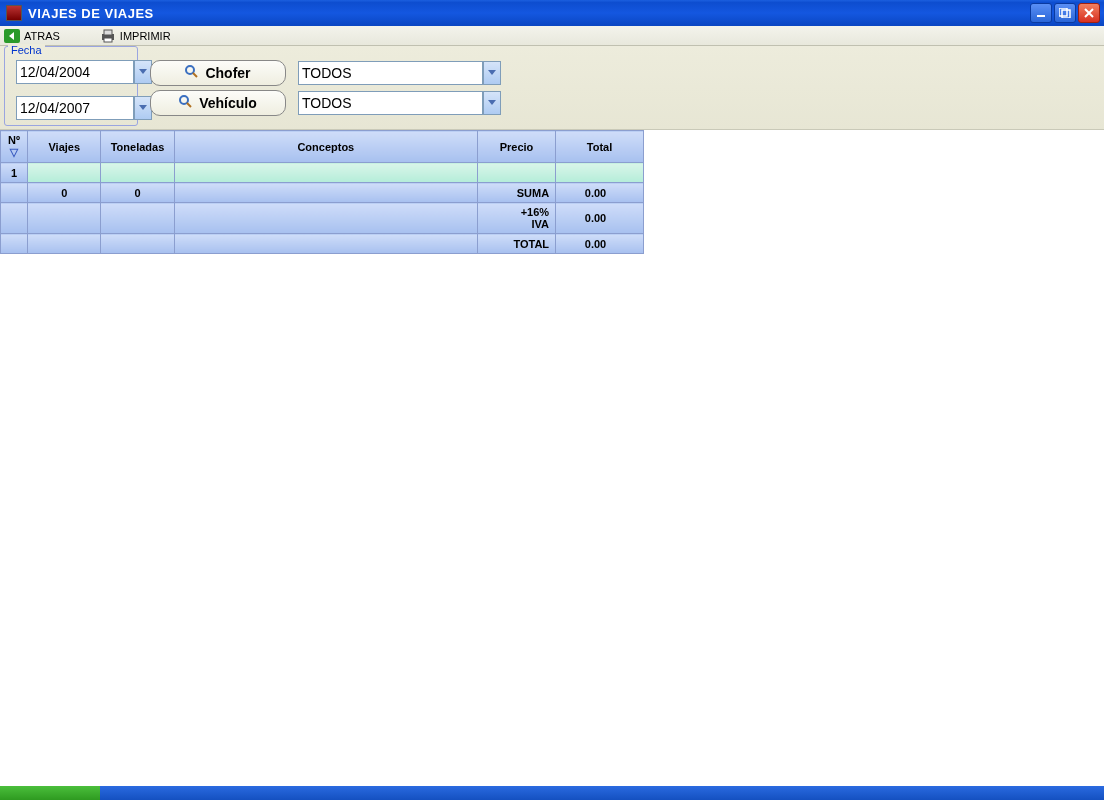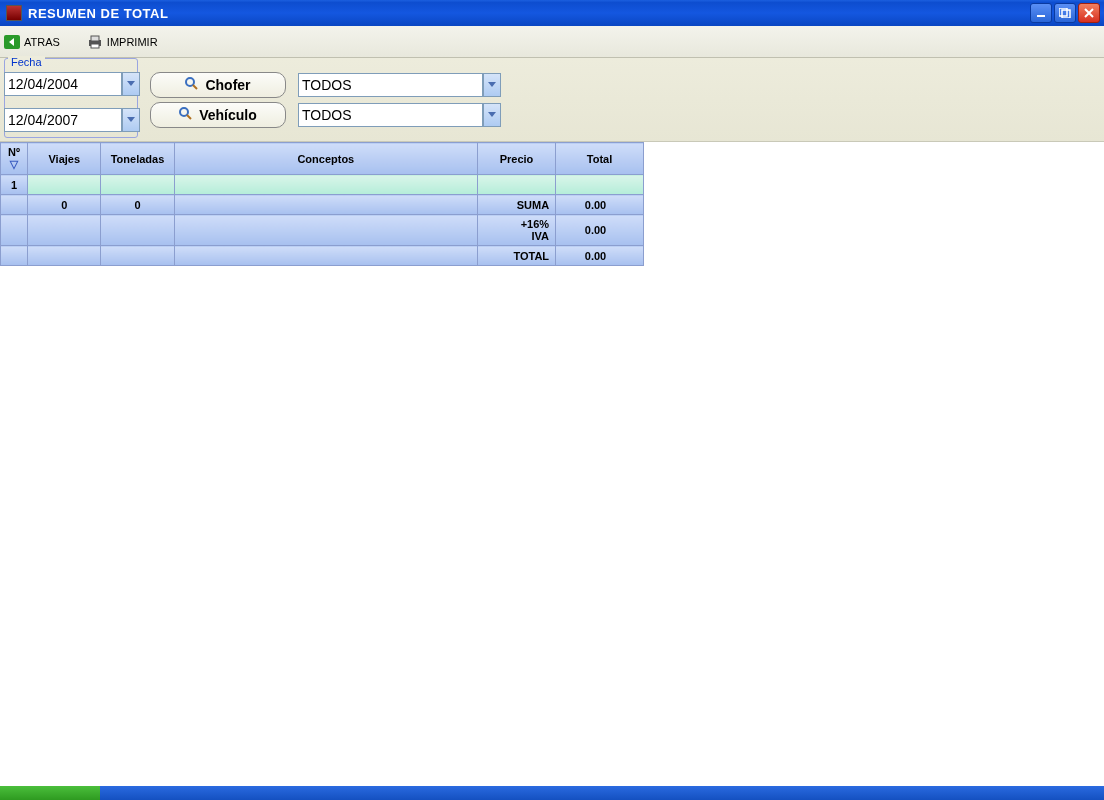--- a/index.html
+++ b/index.html
@@ -38,26 +38,26 @@
     display: flex; align-items: center; justify-content: center;
     color: #fff; font-weight: bold;
   }
   .tb-min { background: linear-gradient(#5a8ff5,#2a66d8); }
   .tb-max { background: linear-gradient(#5a8ff5,#2a66d8); }
   .tb-close { background: linear-gradient(#f08060,#d83020); border-color:#a02010;}
   .tb-btn svg { pointer-events:none; }
   
   .toolbar {
     background: linear-gradient(#f3f3ec, #e8e8dc);
-    height: 32px;
+    height: 20px;
     border-bottom: 1px solid #c0c0b0;
     display: flex;
     align-items: center;
     padding: 0 4px;
-    gap: 27px;
+    gap: 40px;
   }
   .toolbar .tool { display: flex; align-items: center; gap: 4px; cursor: pointer; font-size: 11px; }
   .ticon { display:inline-flex; }
   
   .filters {
     background: linear-gradient(#edecdc, #e7e6d4);
     border-bottom: 1px solid #c9c9b8;
     padding: 4px 2px 6px 2px;
     position: relative;
   }
@@ -85,21 +85,21 @@
     height: 24px;
     padding: 2px 3px;
   }
   .date-combo { width: 118px; font-weight: normal;}
   .date-dropdown {
     width: 18px; height: 24px;
     background: linear-gradient(#d5e4f9,#aecbf2);
     border: 1px solid #7f9db9;
     display: inline-flex; align-items: center; justify-content: center;
   }
-  .date-row {display:flex;align-items:center;position:absolute; left:4px;}
+  .date-row {display:flex;align-items:center;position:absolute; left:16px;}
   .btn {
     font-family: Arial;
     font-size: 14px;
     font-weight: bold;
     background: linear-gradient(#fcfcf9, #efeee0);
     border: 1px solid #888;
     border-radius: 10px;
     height: 26px;
     padding: 0 14px;
     display: inline-flex;
@@ -162,21 +162,21 @@
   .taskbar .start {
     height: 100%; width: 100px;
     background: linear-gradient(#4bbf3c,#2e9a20);
   }
 </style>
 </head>
 <body>
 
 <div class="titlebar">
   <div class="app-icon"></div>
-  <div class="title-text">RESUMEN DE TOTAL</div>
+  <div class="title-text">VIAJES DE VIAJES</div>
   <div class="tb-buttons">
     <div class="tb-btn tb-min">
       <svg width="10" height="10">
           <rect x="1" y="7" width="8" height="2" fill="#fff"></rect>
         </svg>
     </div>
     <div class="tb-btn tb-max">
       <svg width="12" height="10">
           <rect x="0" y="0" width="8" height="8" fill="none" stroke="#fff" stroke-width="1.5"></rect>
           <rect x="3" y="2" width="8" height="8" fill="none" stroke="#fff" stroke-width="1.5"></rect>

